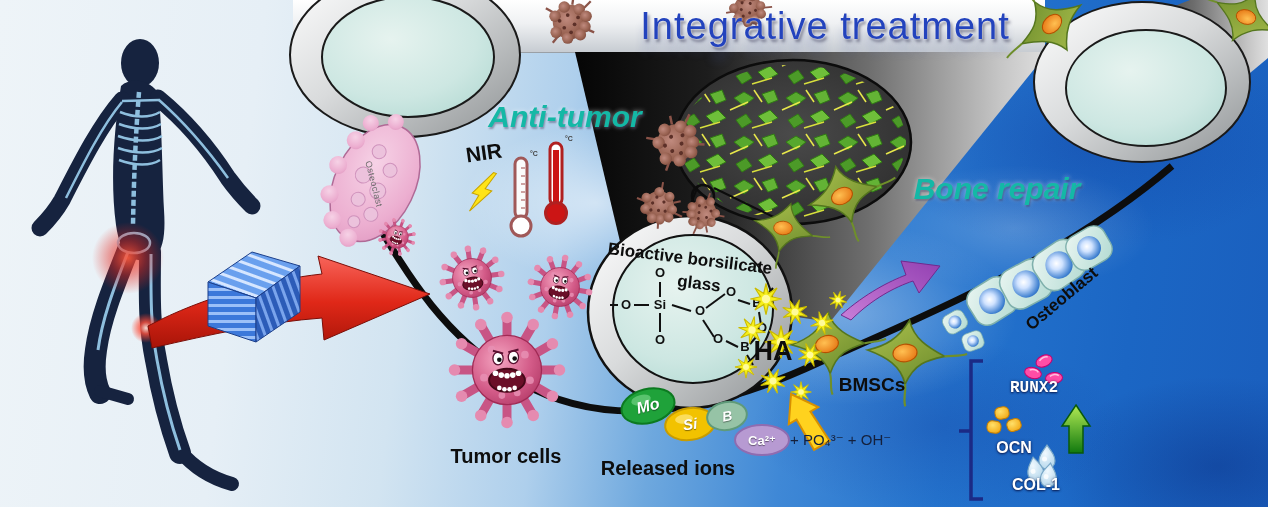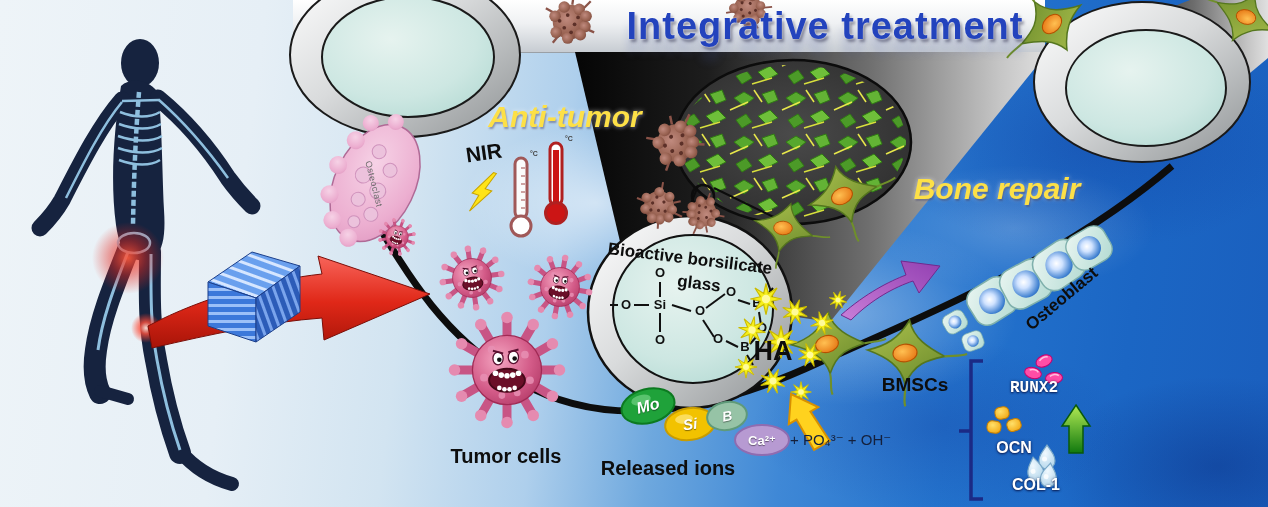--- a/index.html
+++ b/index.html
@@ -10,23 +10,23 @@
     radial-gradient(ellipse 300px 150px at 86% 28%, rgba(10,40,140,.28), transparent 72%),
     radial-gradient(ellipse 260px 120px at 74% 84%, rgba(10,40,140,.22), transparent 72%),
     radial-gradient(ellipse 220px 120px at 96% 92%, rgba(6,30,110,.35), transparent 75%),
     radial-gradient(ellipse 200px 90px at 80% 45%, rgba(255,255,255,.22), transparent 70%),
     linear-gradient(97deg,#eef4f8 0%,#e6eff6 20%,#d2e4f1 33%,#aecfec 44%,#6ea8de 53%,#3f88d6 63%,#2473cd 75%,#1b66c4 88%,#1a5fbe 100%);}
   .banner{position:absolute;left:293px;top:0;width:752px;height:52px;z-index:1;
     background:linear-gradient(180deg,#ffffff 0%,#eff1f3 45%,#c7ccd2 100%);
     border-bottom:1px solid #9aa0a6;}
   svg.scene{position:absolute;left:0;top:0;z-index:2;}
   .lbl{position:absolute;white-space:nowrap;z-index:3;transform:translate(-50%,-50%);}
-  .title{font-size:38px;font-weight:bold;color:#2343bd;letter-spacing:1px;
+  .title{font-size:38px;font-weight:normal;color:#2343bd;letter-spacing:1px;
     text-shadow:0 0 2px #ffffff,2px 3px 3px rgba(40,40,70,.5),0 14px 8px rgba(70,90,170,.25);}
-  .navy{font-style:italic;font-weight:bold;color:#fde047;font-size:30px;
+  .navy{font-style:italic;font-weight:bold;color:#14b8a6;font-size:30px;
     text-shadow:1px 2px 2px rgba(50,50,90,.45),0 0 5px rgba(255,255,255,.55);}
   .bk{font-weight:bold;color:#0d0d0d;}
   .wt{font-weight:bold;color:#ffffff;text-shadow:0 1px 2px rgba(8,20,70,.85),0 0 3px rgba(8,20,70,.5);}
   .ion{font-weight:bold;font-style:italic;color:#ffffff;text-shadow:0 1px 1px rgba(0,0,0,.45);}
   .eq{font-weight:normal;color:#14203c;}
   .atom{font:bold 13px "Liberation Sans","DejaVu Sans",sans-serif;fill:#101010;}
   .cels{font:bold 7px "Liberation Sans","DejaVu Sans",sans-serif;fill:#444;}
 </style>
 </head>
 <body>
@@ -461,21 +461,21 @@
   </svg>
 
   <span class="lbl title" style="left:825px;top:26px;">Integrative treatment</span>
   <span class="lbl navy" style="left:565px;top:117px;">Anti-tumor</span>
   <span class="lbl navy" style="left:997px;top:189px;">Bone repair</span>
   <span class="lbl bk" style="left:484px;top:153px;font-size:21px;transform:translate(-50%,-50%) rotate(-8deg);">NIR</span>
   <span class="lbl" style="left:374px;top:184px;font-size:9px;color:#6a6a6a;letter-spacing:.5px;transform:translate(-50%,-50%) rotate(76deg);">Osteoclast</span>
   <span class="lbl bk" style="left:690px;top:259px;font-size:17px;transform:translate(-50%,-50%) rotate(7deg);">Bioactive borsilicate</span>
   <span class="lbl bk" style="left:699px;top:284px;font-size:17px;transform:translate(-50%,-50%) rotate(7deg);">glass</span>
   <span class="lbl bk" style="left:773px;top:351px;font-size:27px;">HA</span>
-  <span class="lbl bk" style="left:872px;top:385px;font-size:19px;margin-left:43px;">BMSCs</span>
+  <span class="lbl bk" style="left:872px;top:385px;font-size:19px;">BMSCs</span>
   <span class="lbl bk" style="left:1062px;top:299px;font-size:17px;transform:translate(-50%,-50%) rotate(-40deg);">Osteoblast</span>
   <span class="lbl bk" style="left:506px;top:456px;font-size:20px;">Tumor cells</span>
   <span class="lbl bk" style="left:668px;top:468px;font-size:20px;">Released ions</span>
   <span class="lbl wt" style="left:1034px;top:388px;font-size:16px;font-family:Liberation Mono, monospace;">RUNX2</span>
   <span class="lbl wt" style="left:1014px;top:448px;font-size:16px;">OCN</span>
   <span class="lbl wt" style="left:1036px;top:485px;font-size:16px;">COL-1</span>
   <span class="lbl ion" style="left:648px;top:406px;font-size:16px;transform:translate(-50%,-50%) rotate(-14deg);">Mo</span>
   <span class="lbl ion" style="left:690px;top:424px;font-size:15px;transform:translate(-50%,-50%) rotate(-8deg);">Si</span>
   <span class="lbl ion" style="left:727px;top:416px;font-size:14px;transform:translate(-50%,-50%) rotate(-10deg);">B</span>
   <span class="lbl ion" style="left:762px;top:440px;font-size:13px;font-style:normal;">Ca²⁺</span>

